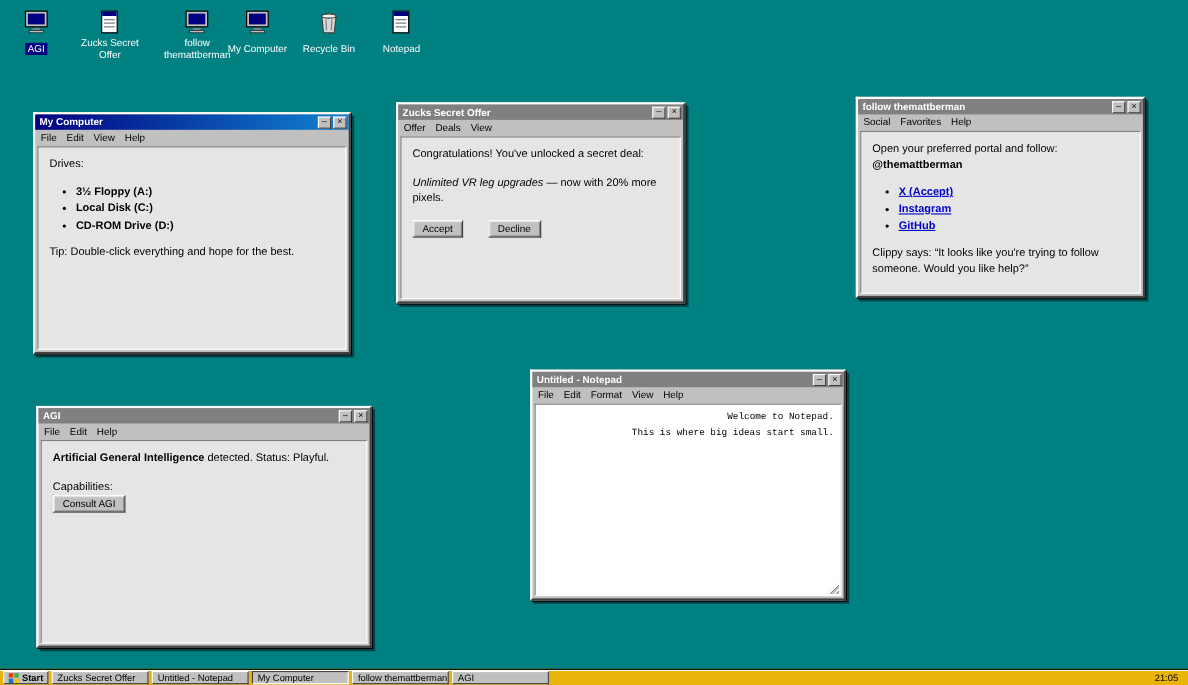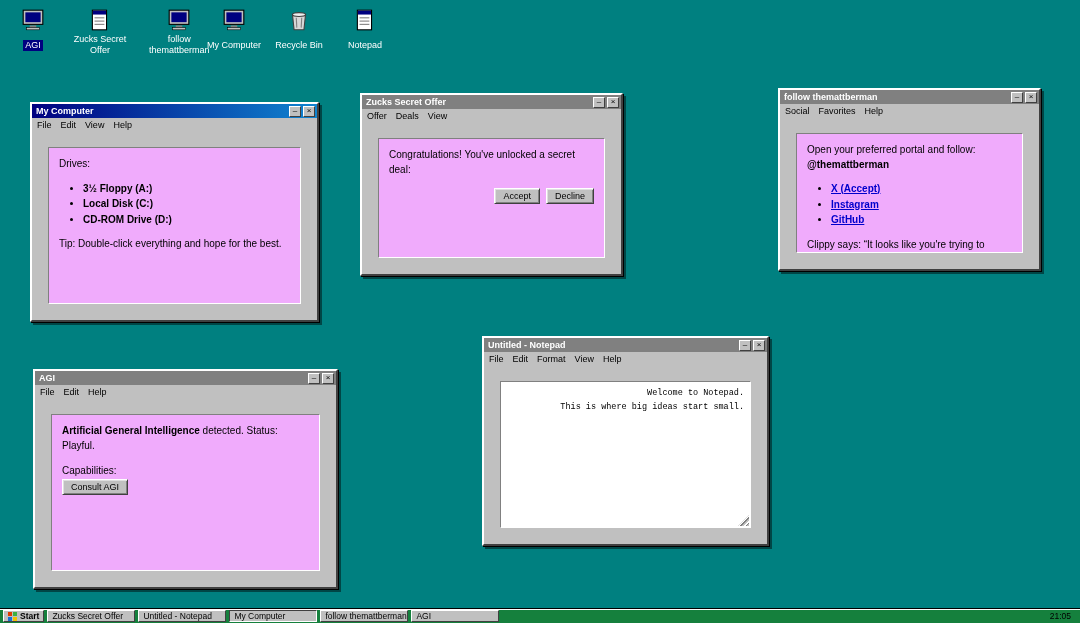--- a/index.html
+++ b/index.html
@@ -48,57 +48,57 @@
     background: #c0c0c0; color: #000;
     border: 1px solid; border-color: #fff #404040 #404040 #fff;
     padding: 0; font-family: "Liberation Sans", sans-serif; cursor: pointer;
   }
   .menubar {
     flex: 0 0 13px; display: flex; align-items: center; gap: 9px;
     padding: 0 5px; font-size: 9px; text-align: right;
   }
   .menu-item { cursor: default; }
   .client {
-    flex: 1; margin: 16px; background: #f0abfc;
+    flex: 1; margin: 2px; background: #e5e5e5;
     border: 1px solid; border-color: #808080 #fff #fff #808080;
     padding: 9px 10px; font-size: 10px; line-height: 1.45;
     overflow: hidden; position: relative;
   }
   .client p { margin-bottom: 11px; }
   .client ul { margin: 10px 0 10px 0; padding-left: 24px; font-weight: bold; }
   .client li { margin-bottom: 1px; }
   .client a { color: #0000cc; }
 
   .win95-btn {
     font-family: "Liberation Sans", sans-serif;
     font-size: 9px; padding: 2px 8px;
     background: #c0c0c0; color: #000;
     border: 1px solid; border-color: #fff #404040 #404040 #fff;
     box-shadow: inset 1px 1px 0 #dfdfdf, inset -1px -1px 0 #808080;
     cursor: pointer;
   }
-  .btn-row { display: flex; gap: 6px; margin-top: 4px; justify-content: flex-end; }
+  .btn-row { display: flex; gap: 23px; margin-top: 4px; }
 
   
   .client.notepad { padding: 0; }
   .notepad textarea {
     width: 100%; height: 100%; border: none; outline: none; resize: none;
     font-family: "Liberation Mono", "DejaVu Sans Mono", monospace;
     font-size: 8.5px; line-height: 1.6; padding: 5px 6px; background: #fff; color: #000; text-align: right;
   }
   .grip {
     position: absolute; right: 1px; bottom: 1px; width: 11px; height: 11px;
     background: repeating-linear-gradient(135deg, #fff 0 1px, #808080 1px 2px, #c0c0c0 2px 4px);
     clip-path: polygon(100% 0, 100% 100%, 0 100%);
   }
 
   
   .taskbar {
     position: absolute; left: 0; right: 0; bottom: 0; height: 15px;
-    background: #15803d; border-top: 1px solid #000;
+    background: #eab308; border-top: 1px solid #000;
     box-shadow: inset 0 1px 0 #fff;
     display: flex; align-items: center; gap: 3px; padding: 0 3px;
     font-size: 8.5px;
   }
   .task-btn {
     height: 12px; display: flex; align-items: center;
     background: #c0c0c0; color: #000;
     border: 1px solid; border-color: #fff #404040 #404040 #fff;
     font-family: "Liberation Sans", sans-serif; font-size: 8.5px;
     padding: 0 4px; cursor: pointer;
@@ -221,20 +221,21 @@
       <button class="tb-btn">×</button>
     </span>
   </div>
   <div class="menubar">
     <span class="menu-item">Offer</span>
     <span class="menu-item">Deals</span>
     <span class="menu-item">View</span>
   </div>
   <div class="client">
     <p>Congratulations! You've unlocked a secret deal:</p>
+    <p><i>Unlimited VR leg upgrades</i><span> — now with 20% more pixels.</span></p>
     <div class="btn-row">
       <button class="win95-btn">Accept</button>
       <button class="win95-btn">Decline</button>
     </div>
   </div>
 </div>
 
 <div class="window" style="left:778px;top:88px;width:263px;height:183px">
   <div class="titlebar inactive">
     <span>follow themattberman</span>

